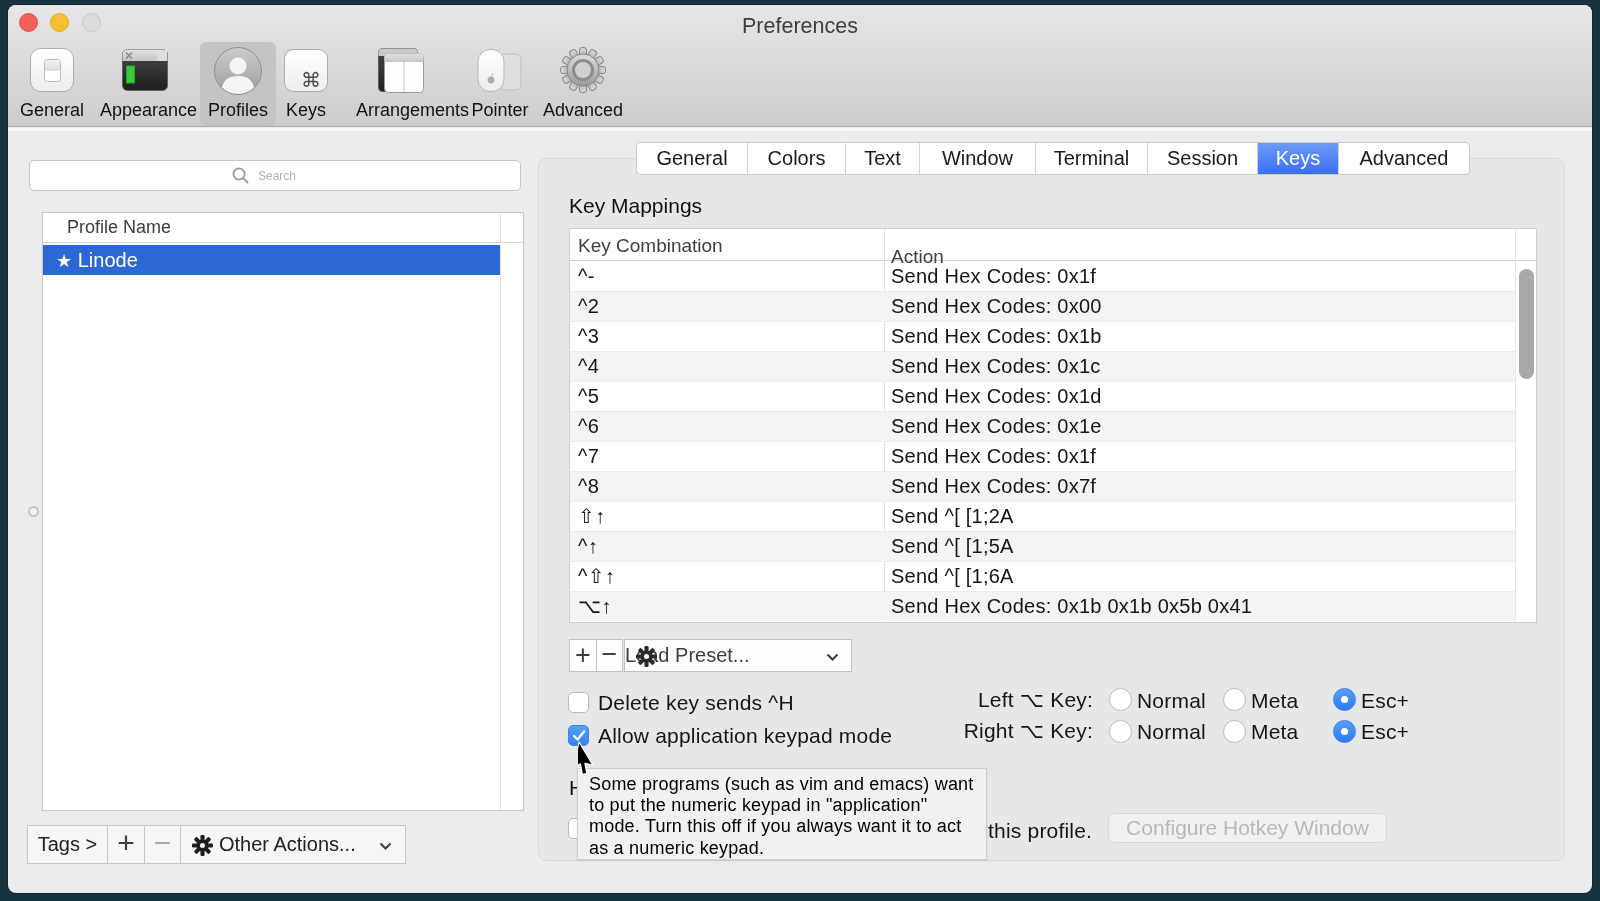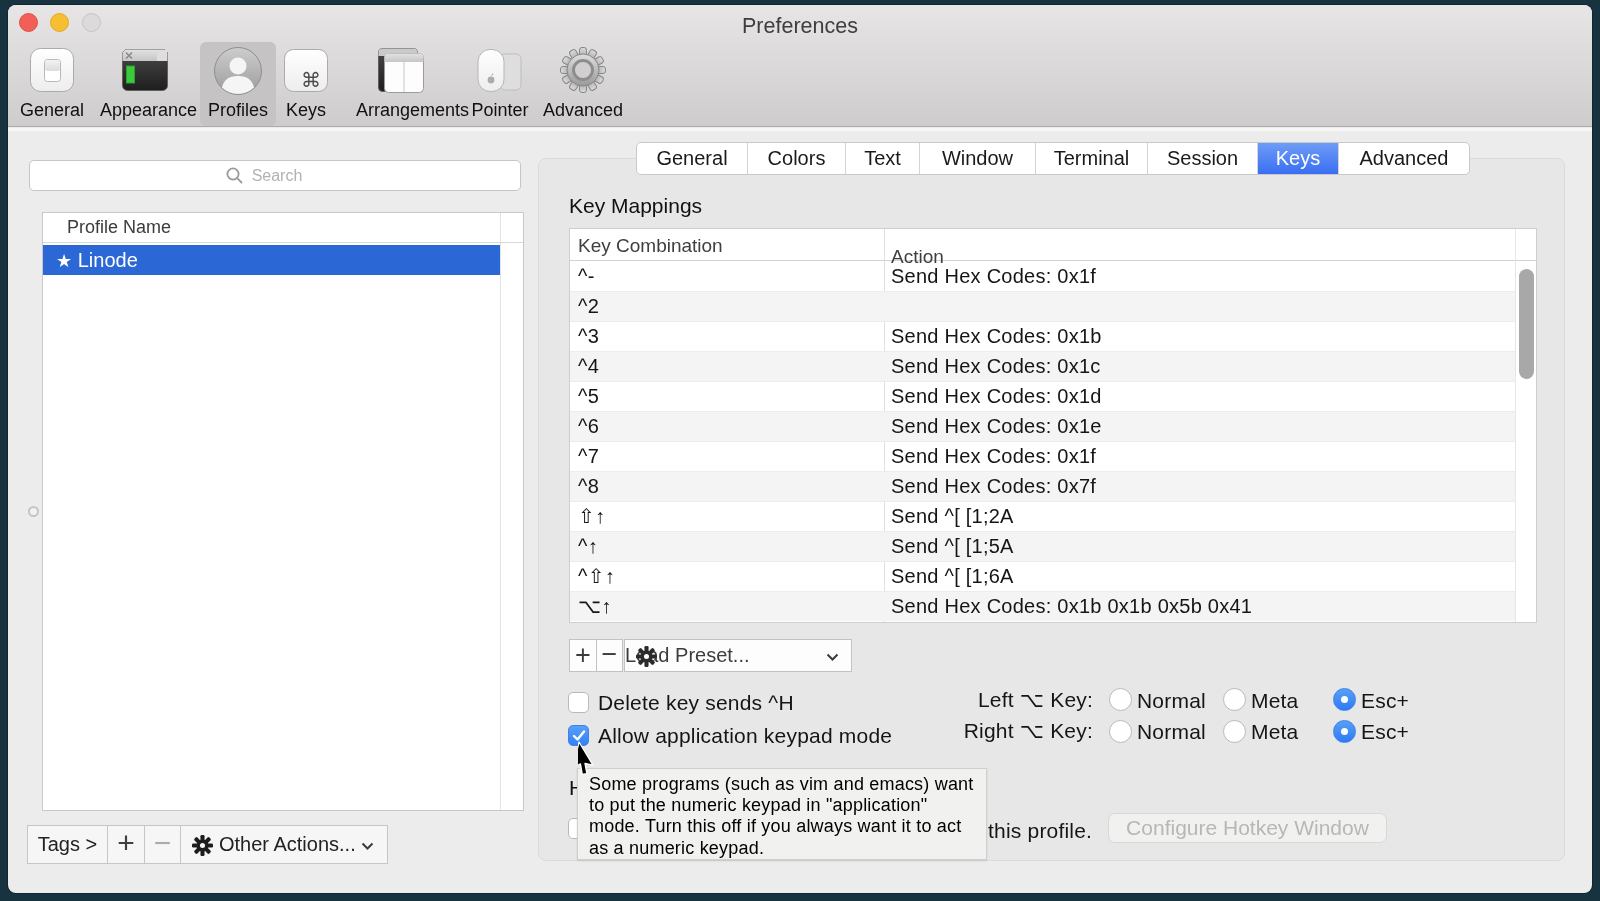--- a/index.html
+++ b/index.html
@@ -23,21 +23,21 @@
     position:absolute; top:9px; left:0; width:100%; text-align:center;
     font-size:21.5px; color:#3e3e3e;
   }
   .titem { position:absolute; top:37px; width:90px; height:84px; text-align:center; }
   .titem .lbl { position:absolute; left:0; top:58px; width:100%; font-size:18px; color:#111; }
   .titem .ic { position:absolute; left:50%; transform:translateX(-50%); }
   .tsel { position:absolute; left:192px; top:37px; width:76px; height:84px; background:#c6c3c4; border-radius:6px; }
   .searchbox {
     position:absolute; left:21px; top:155px; width:492px; height:31px;
     background:#fff; border:1px solid #c6c6c6; border-radius:5px;
-    color:#b2b2b2; font-size:16px;
+    color:#b2b2b2; font-size:12px;
     display:flex; align-items:center; justify-content:center; gap:9px; padding-right:22px;
   }
   .plist {
     position:absolute; left:34px; top:207px; width:482px; height:599px;
     background:#fff; border:1px solid #c8c8c8;
   }
   .plist .hdr { position:absolute; left:0; top:0; width:100%; height:30px; border-bottom:1px solid #d8d8d8; font-size:18px; color:#3c3c3c; line-height:29px; padding-left:24px; }
   .plist .vdiv { position:absolute; top:0; bottom:0; left:457px; width:1px; background:#e3e3e3; }
   .prow {
     position:absolute; left:0; top:32px; width:457px; height:30px;
@@ -225,21 +225,21 @@
     </div>
   <div class="plist">
     <div class="hdr">Profile Name</div>
     <div class="vdiv"></div>
     <div class="prow"><span style="font-size:18px;">★</span> Linode</div>
   </div>
   <div class="tagsbar">
     <div class="tbtn" style="left:0; width:81px;">Tags &gt;</div>
     <div class="tbtn" style="left:80px; width:38px; font-size:30px; color:#3f3f3f; line-height:34px;">+</div>
     <div class="tbtn" style="left:117px; width:37px; font-size:30px; color:#ababab; line-height:34px;">−</div>
-    <div class="tbtn" style="left:153px; width:208px;">
+    <div class="tbtn" style="left:153px; width:226px;">
       <svg style="position:absolute;left:11px;top:9px;" width="21" height="21" viewBox="0 0 46 46">
           <g fill="#1d1d1d">
             <rect x="18.5" y="0" width="9" height="14" rx="3"></rect>
             <rect x="18.5" y="0" width="9" height="14" rx="3" transform="rotate(45 23 23)"></rect>
             <rect x="18.5" y="0" width="9" height="14" rx="3" transform="rotate(90 23 23)"></rect>
             <rect x="18.5" y="0" width="9" height="14" rx="3" transform="rotate(135 23 23)"></rect>
             <rect x="18.5" y="0" width="9" height="14" rx="3" transform="rotate(180 23 23)"></rect>
             <rect x="18.5" y="0" width="9" height="14" rx="3" transform="rotate(225 23 23)"></rect>
             <rect x="18.5" y="0" width="9" height="14" rx="3" transform="rotate(270 23 23)"></rect>
             <rect x="18.5" y="0" width="9" height="14" rx="3" transform="rotate(315 23 23)"></rect>
@@ -271,20 +271,21 @@
         <span style="position:absolute;left:321px;top:6px;margin-top:11px;">Action</span>
       </div>
     <div class="cdiv"></div>
     <div class="sdiv"></div>
     <div class="krow" style="top:32px;">
         <span class="c1">^-</span>
         <span class="c2">Send Hex Codes: 0x1f</span>
       </div>
     <div class="krow alt" style="top:62px;">
         <span class="c1">^2</span>
+        <span class="c2">Send Hex Codes: 0x00</span>
       </div>
     <div class="krow" style="top:92px;">
         <span class="c1">^3</span>
         <span class="c2">Send Hex Codes: 0x1b</span>
       </div>
     <div class="krow alt" style="top:122px;">
         <span class="c1">^4</span>
         <span class="c2">Send Hex Codes: 0x1c</span>
       </div>
     <div class="krow" style="top:152px;">

